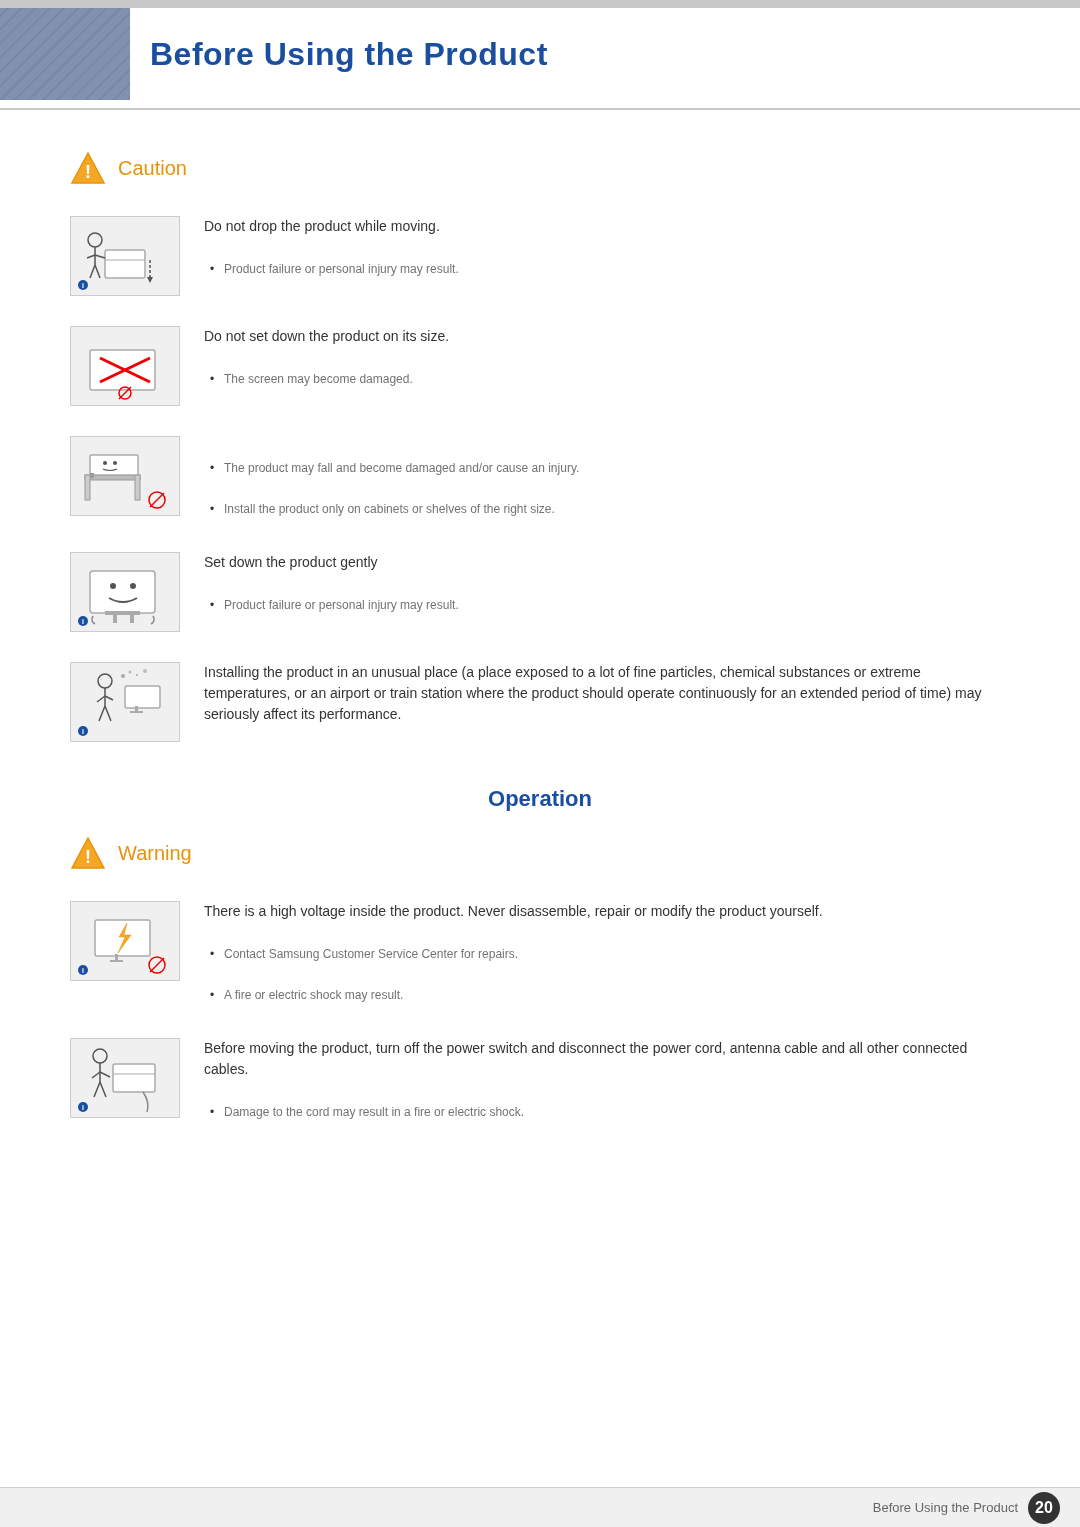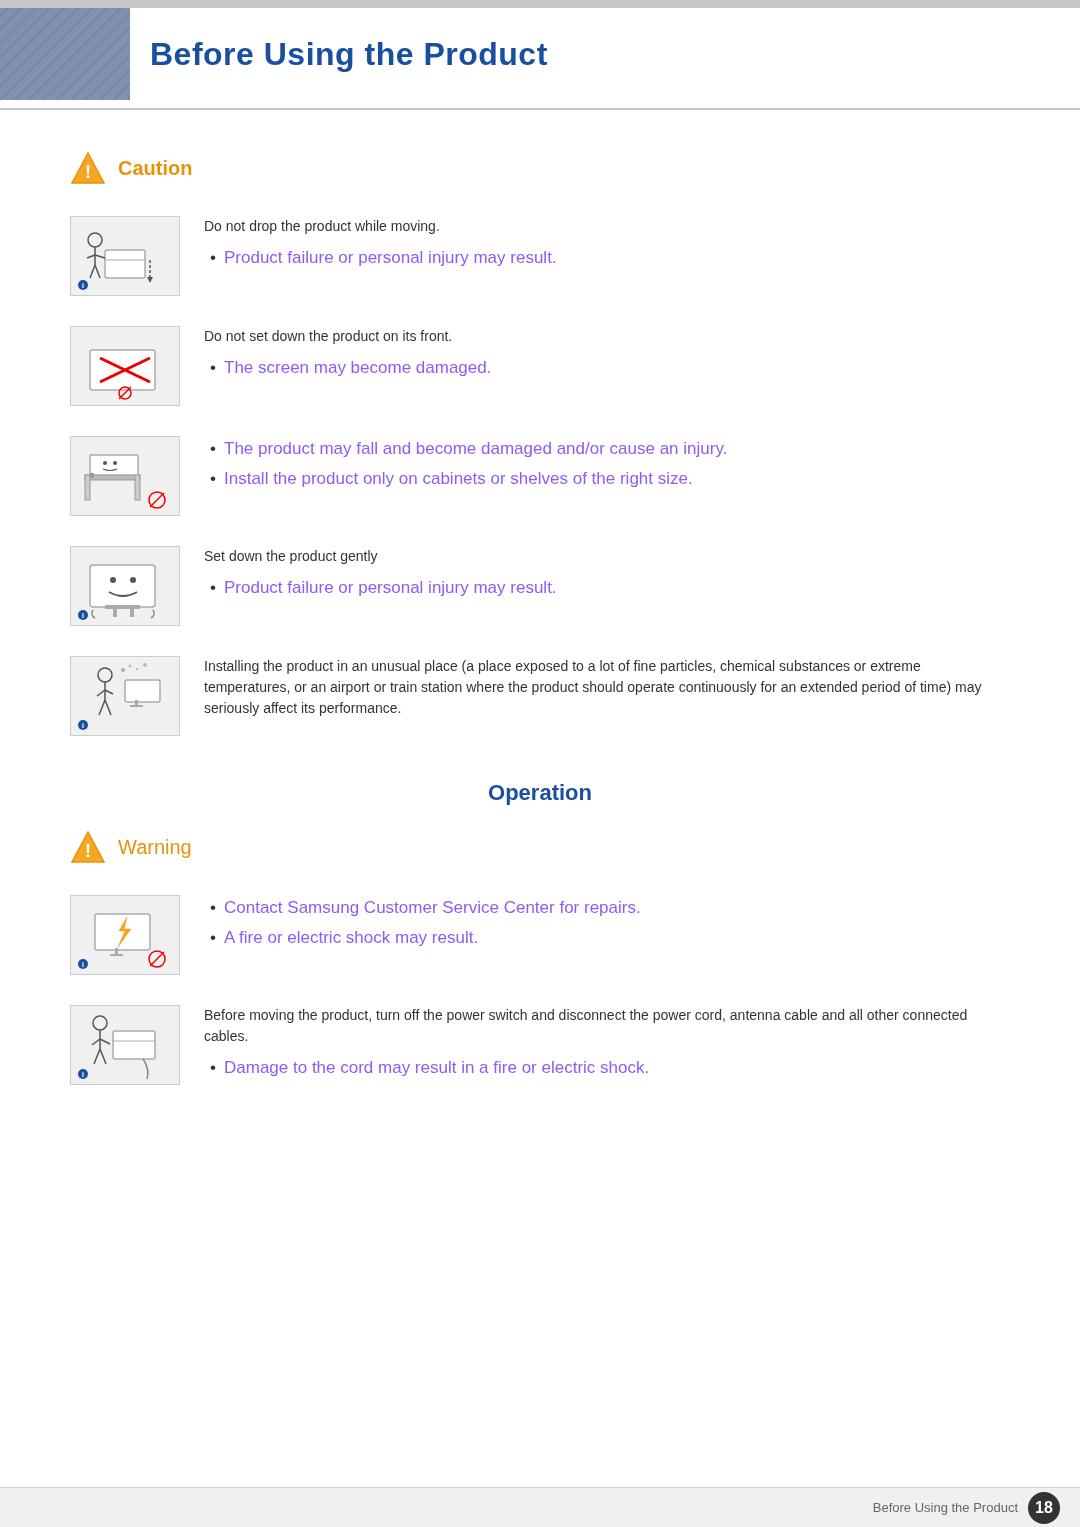--- a/index.html
+++ b/index.html
@@ -79,21 +79,21 @@
     }
 
     .alert-icon {
       width: 36px;
       height: 36px;
       flex-shrink: 0;
     }
 
     .heading-text-caution {
       font-size: 20px;
-      font-weight: bold;
+      font-weight: normal;
       color: #e8920a;
     }
 
     .heading-text-warning {
       font-size: 20px;
       font-weight: normal;
       color: #e8920a;
     }
 
     
@@ -129,22 +129,23 @@
 
     .item-bullets {
       list-style: none;
       padding: 0;
     }
 
     .item-bullets li {
       padding-left: 20px;
       position: relative;
       margin-bottom: 4px;
-      font-size: 17px;
-      color: #8b5cf6;
+      font-size: 12px;
+      color: #737373;
+      margin-top: 23px;
     }
 
     .item-bullets li::before {
       content: "•";
       position: absolute;
       left: 6px;
       color: #333;
     }
 
     
@@ -281,21 +282,21 @@
 
         <rect x="15" y="20" width="65" height="40" fill="white" stroke="#aaa" stroke-width="1.5" rx="2"></rect>
         <line x1="25" y1="28" x2="75" y2="52" stroke="#e00" stroke-width="3"></line>
         <line x1="75" y1="28" x2="25" y2="52" stroke="#e00" stroke-width="3"></line>
 
         <circle cx="50" cy="63" r="6" fill="none" stroke="#e00" stroke-width="1.5"></circle>
         <line x1="44" y1="69" x2="56" y2="57" stroke="#e00" stroke-width="1.5"></line>
       </svg>
     </div>
     <div class="item-content">
-      <p class="item-main-text">Do not set down the product on its front.</p>
+      <p class="item-main-text">Do not set down the product on its size.</p>
       <ul class="item-bullets">
         <li>The screen may become damaged.</li>
       </ul>
     </div>
   </div>
 
   <div class="item-row">
     <div class="item-image illus-cabinet">
       <svg width="100" height="72" viewBox="0 0 100 72" xmlns="http://www.w3.org/2000/svg">
 
@@ -403,20 +404,21 @@
         <polygon points="52,18 44,32 50,32 43,48 56,30 49,30" fill="#f5a623" stroke="#e8920a" stroke-width="0.5"></polygon>
 
         <circle cx="82" cy="60" r="8" fill="none" stroke="#e00" stroke-width="1.5"></circle>
         <line x1="75" y1="67" x2="89" y2="53" stroke="#e00" stroke-width="1.5"></line>
 
         <circle cx="8" cy="65" r="5" fill="#1a4fa0"></circle>
         <text x="8" y="68" text-anchor="middle" font-size="7" fill="white" font-weight="bold">i</text>
       </svg>
     </div>
     <div class="item-content">
+      <p class="item-main-text">There is a high voltage inside the product. Never disassemble, repair or modify the product yourself.</p>
       <ul class="item-bullets">
         <li>Contact Samsung Customer Service Center for repairs.</li>
         <li>A fire or electric shock may result.</li>
       </ul>
     </div>
   </div>
 
   <div class="item-row">
     <div class="item-image illus-moving">
       <svg width="100" height="72" viewBox="0 0 100 72" xmlns="http://www.w3.org/2000/svg">
@@ -442,14 +444,14 @@
       <ul class="item-bullets">
         <li>Damage to the cord may result in a fire or electric shock.</li>
       </ul>
     </div>
   </div>
 
 </div>
 
 <div class="page-footer">
   <span class="footer-text">Before Using the Product</span>
-  <div class="footer-page-num">18</div>
+  <div class="footer-page-num">20</div>
 </div>
 
 </body></html>

